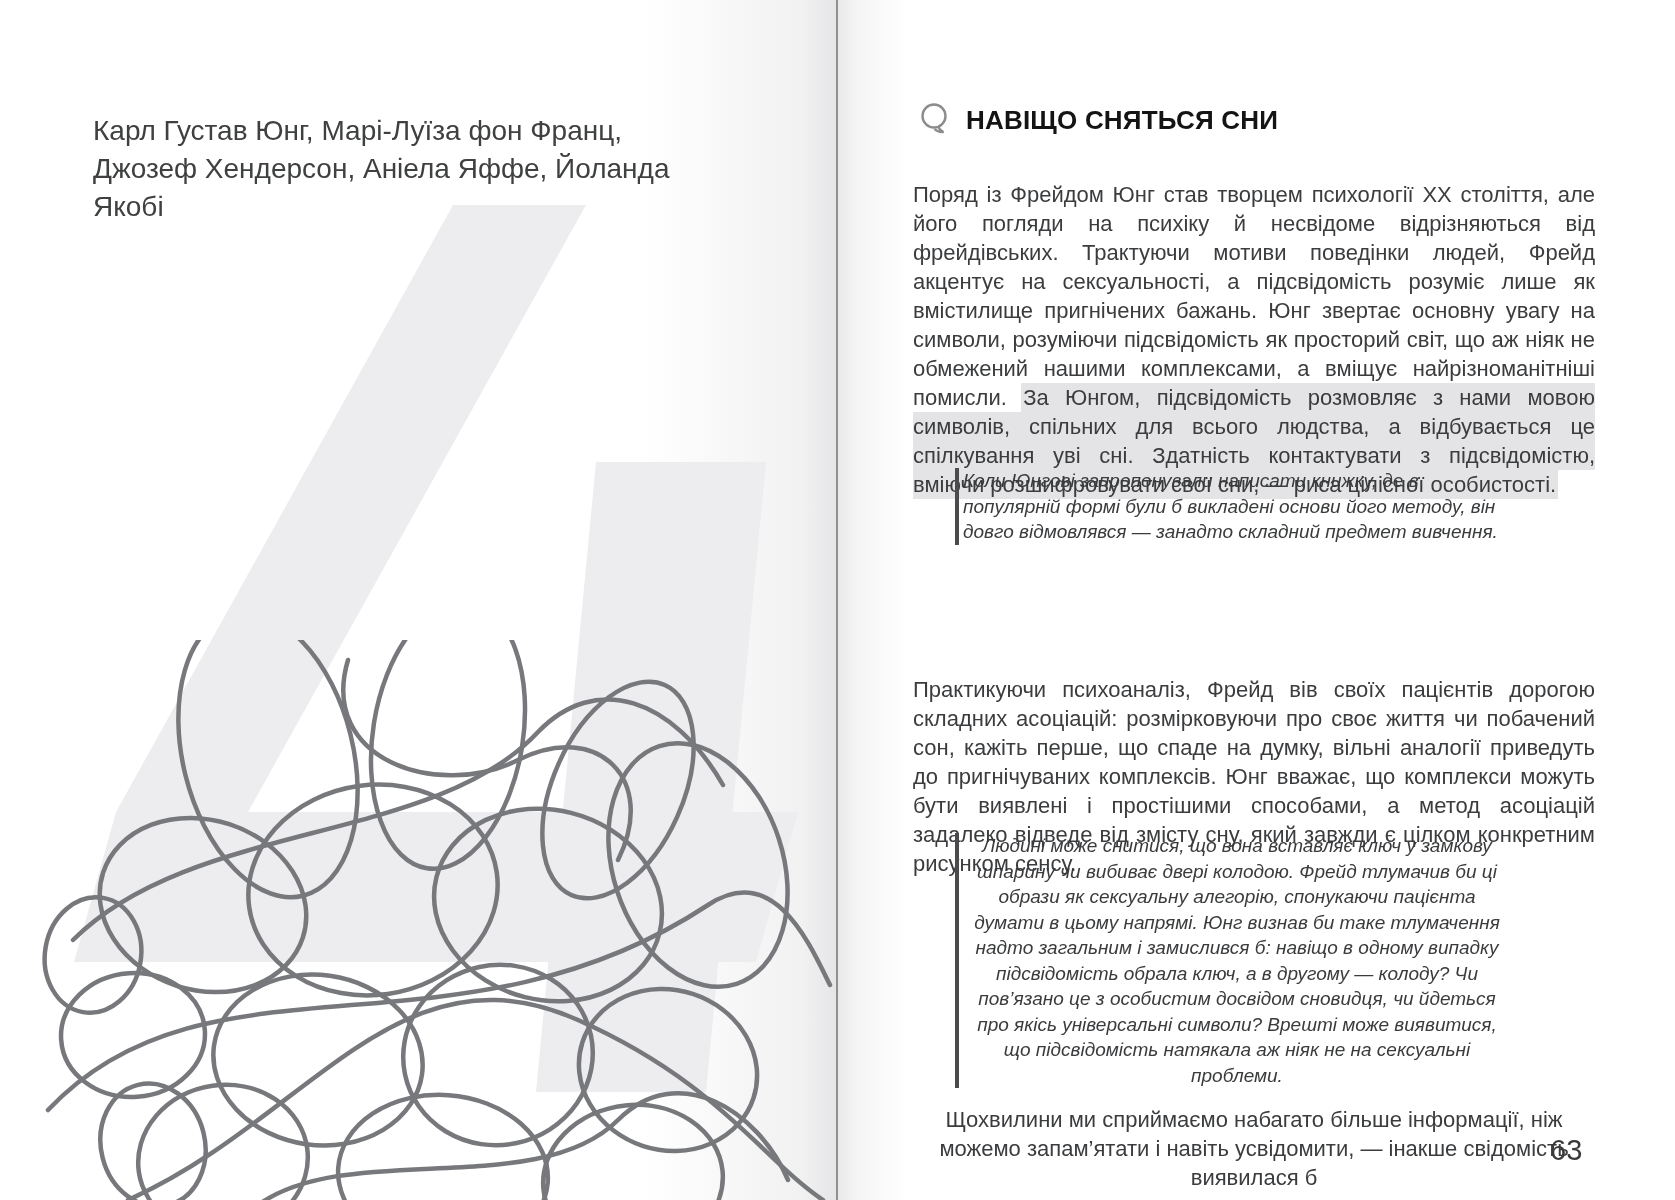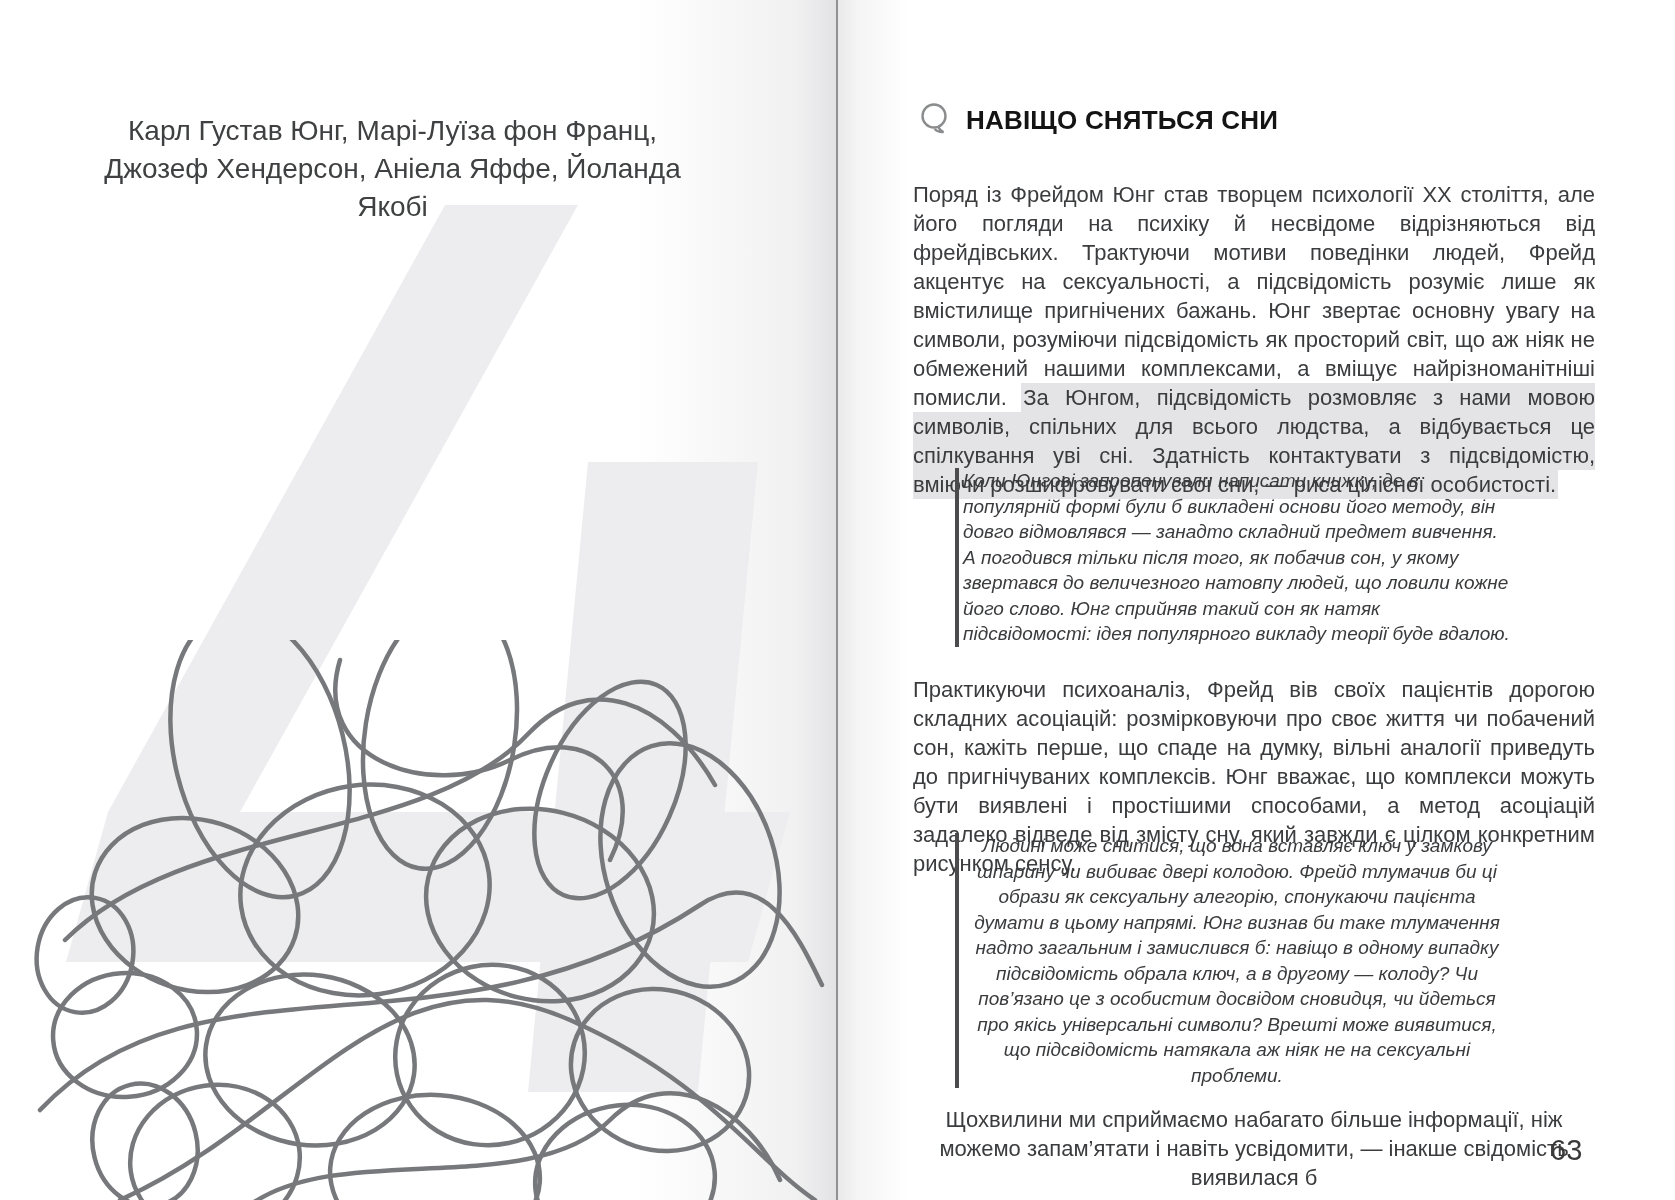--- a/index.html
+++ b/index.html
@@ -3,23 +3,22 @@
 <meta charset="utf-8">
 <style>
   html,body { margin:0; padding:0; background:#cfcfcf; }
   #spread {
     position:relative; width:1675px; height:1200px; background:#ffffff;
     overflow:hidden; font-family:"Liberation Sans", sans-serif;
     color:var(--body-text, #3b3c3e);
   }
   
   .page-left {
-    position:absolute; left:0; top:0; width:837px; height:1200px; overflow:hidden;
+    position:absolute; left:8px; top:0; width:837px; height:1200px; overflow:hidden;
     background:linear-gradient(to right,#ffffff 0%,#ffffff 76%,#f1f1f2 95%,#e2e2e4 100%);
-    text-align:center;
   }
   .page-right {
     position:absolute; left:838px; top:0; width:1004px; height:1200px; overflow:hidden;
     background:linear-gradient(to right,#e9e9ea 0%,#f5f5f6 2%,#ffffff 7%,#ffffff 100%);
   }
   .spine {
     position:absolute; left:836px; top:0; width:2px; height:1200px;
     background:#8f9092; z-index:6;
   }
   
@@ -115,21 +114,20 @@
       </svg>
       <span class="section-title">НАВІЩО СНЯТЬСЯ СНИ</span>
     </div>
 
     <p class="body-block para1">
       <span>Поряд із Фрейдом Юнг став творцем психології ХХ століття, але його погляди на психіку й несвідоме відрізняються від фрейдівських. Трактуючи мотиви поведінки людей, Фрейд акцентує на сексуальності, а підсвідомість розуміє лише як вмістилище пригнічених бажань. Юнг звертає основну увагу на символи, розуміючи підсвідомість як просторий світ, що аж ніяк не обмежений нашими комплексами, а вміщує найрізноманітніші помисли. </span><span class="hl">За Юнгом, підсвідомість розмовляє з нами мовою символів, спільних для всього людства, а відбувається це спілкування уві сні. Здатність контактувати з підсвідомістю, вміючи розшифровувати свої сни, — риса цілісної особистості.</span>
     </p>
 
     <div class="quote-block quote1">
       <div>Коли Юнгові запропонували написати книжку, де в популярній формі були б викладені основи його методу, він довго відмовлявся — занадто складний предмет вивчення.</div>
-      <div>А погодився тільки після того, як побачив сон, у якому звертався до величезного натовпу людей, що ловили кожне його слово. Юнг сприйняв такий сон як натяк підсвідомості: ідея популярного викладу теорії буде вдалою.</div>
     </div>
 
     <p class="body-block para2">Практикуючи психоаналіз, Фрейд вів своїх пацієнтів дорогою складних асоціацій: розмірковуючи про своє життя чи побачений сон, кажіть перше, що спаде на думку, вільні аналогії приведуть до пригнічуваних комплексів. Юнг вважає, що комплекси можуть бути виявлені і простішими способами, а метод асоціацій задалеко відведе від змісту сну, який завжди є цілком конкретним рисунком сенсу.</p>
 
     <div class="quote-block quote2">Людині може снитися, що вона вставляє ключ у замкову шпарину чи вибиває двері колодою. Фрейд тлумачив би ці образи як сексуальну алегорію, спонукаючи пацієнта думати в цьому напрямі. Юнг визнав би таке тлумачення надто загальним і замислився б: навіщо в одному випадку підсвідомість обрала ключ, а в другому — колоду? Чи пов’язано це з особистим досвідом сновидця, чи йдеться про якісь універсальні символи? Врешті може виявитися, що підсвідомість натякала аж ніяк не на сексуальні проблеми.</div>
 
     <p class="body-block para3">Щохвилини ми сприймаємо набагато більше інформації, ніж можемо запам’ятати і навіть усвідомити, — інакше свідомість виявилася б</p>
 
     <div class="page-number">63</div>
   </div>

